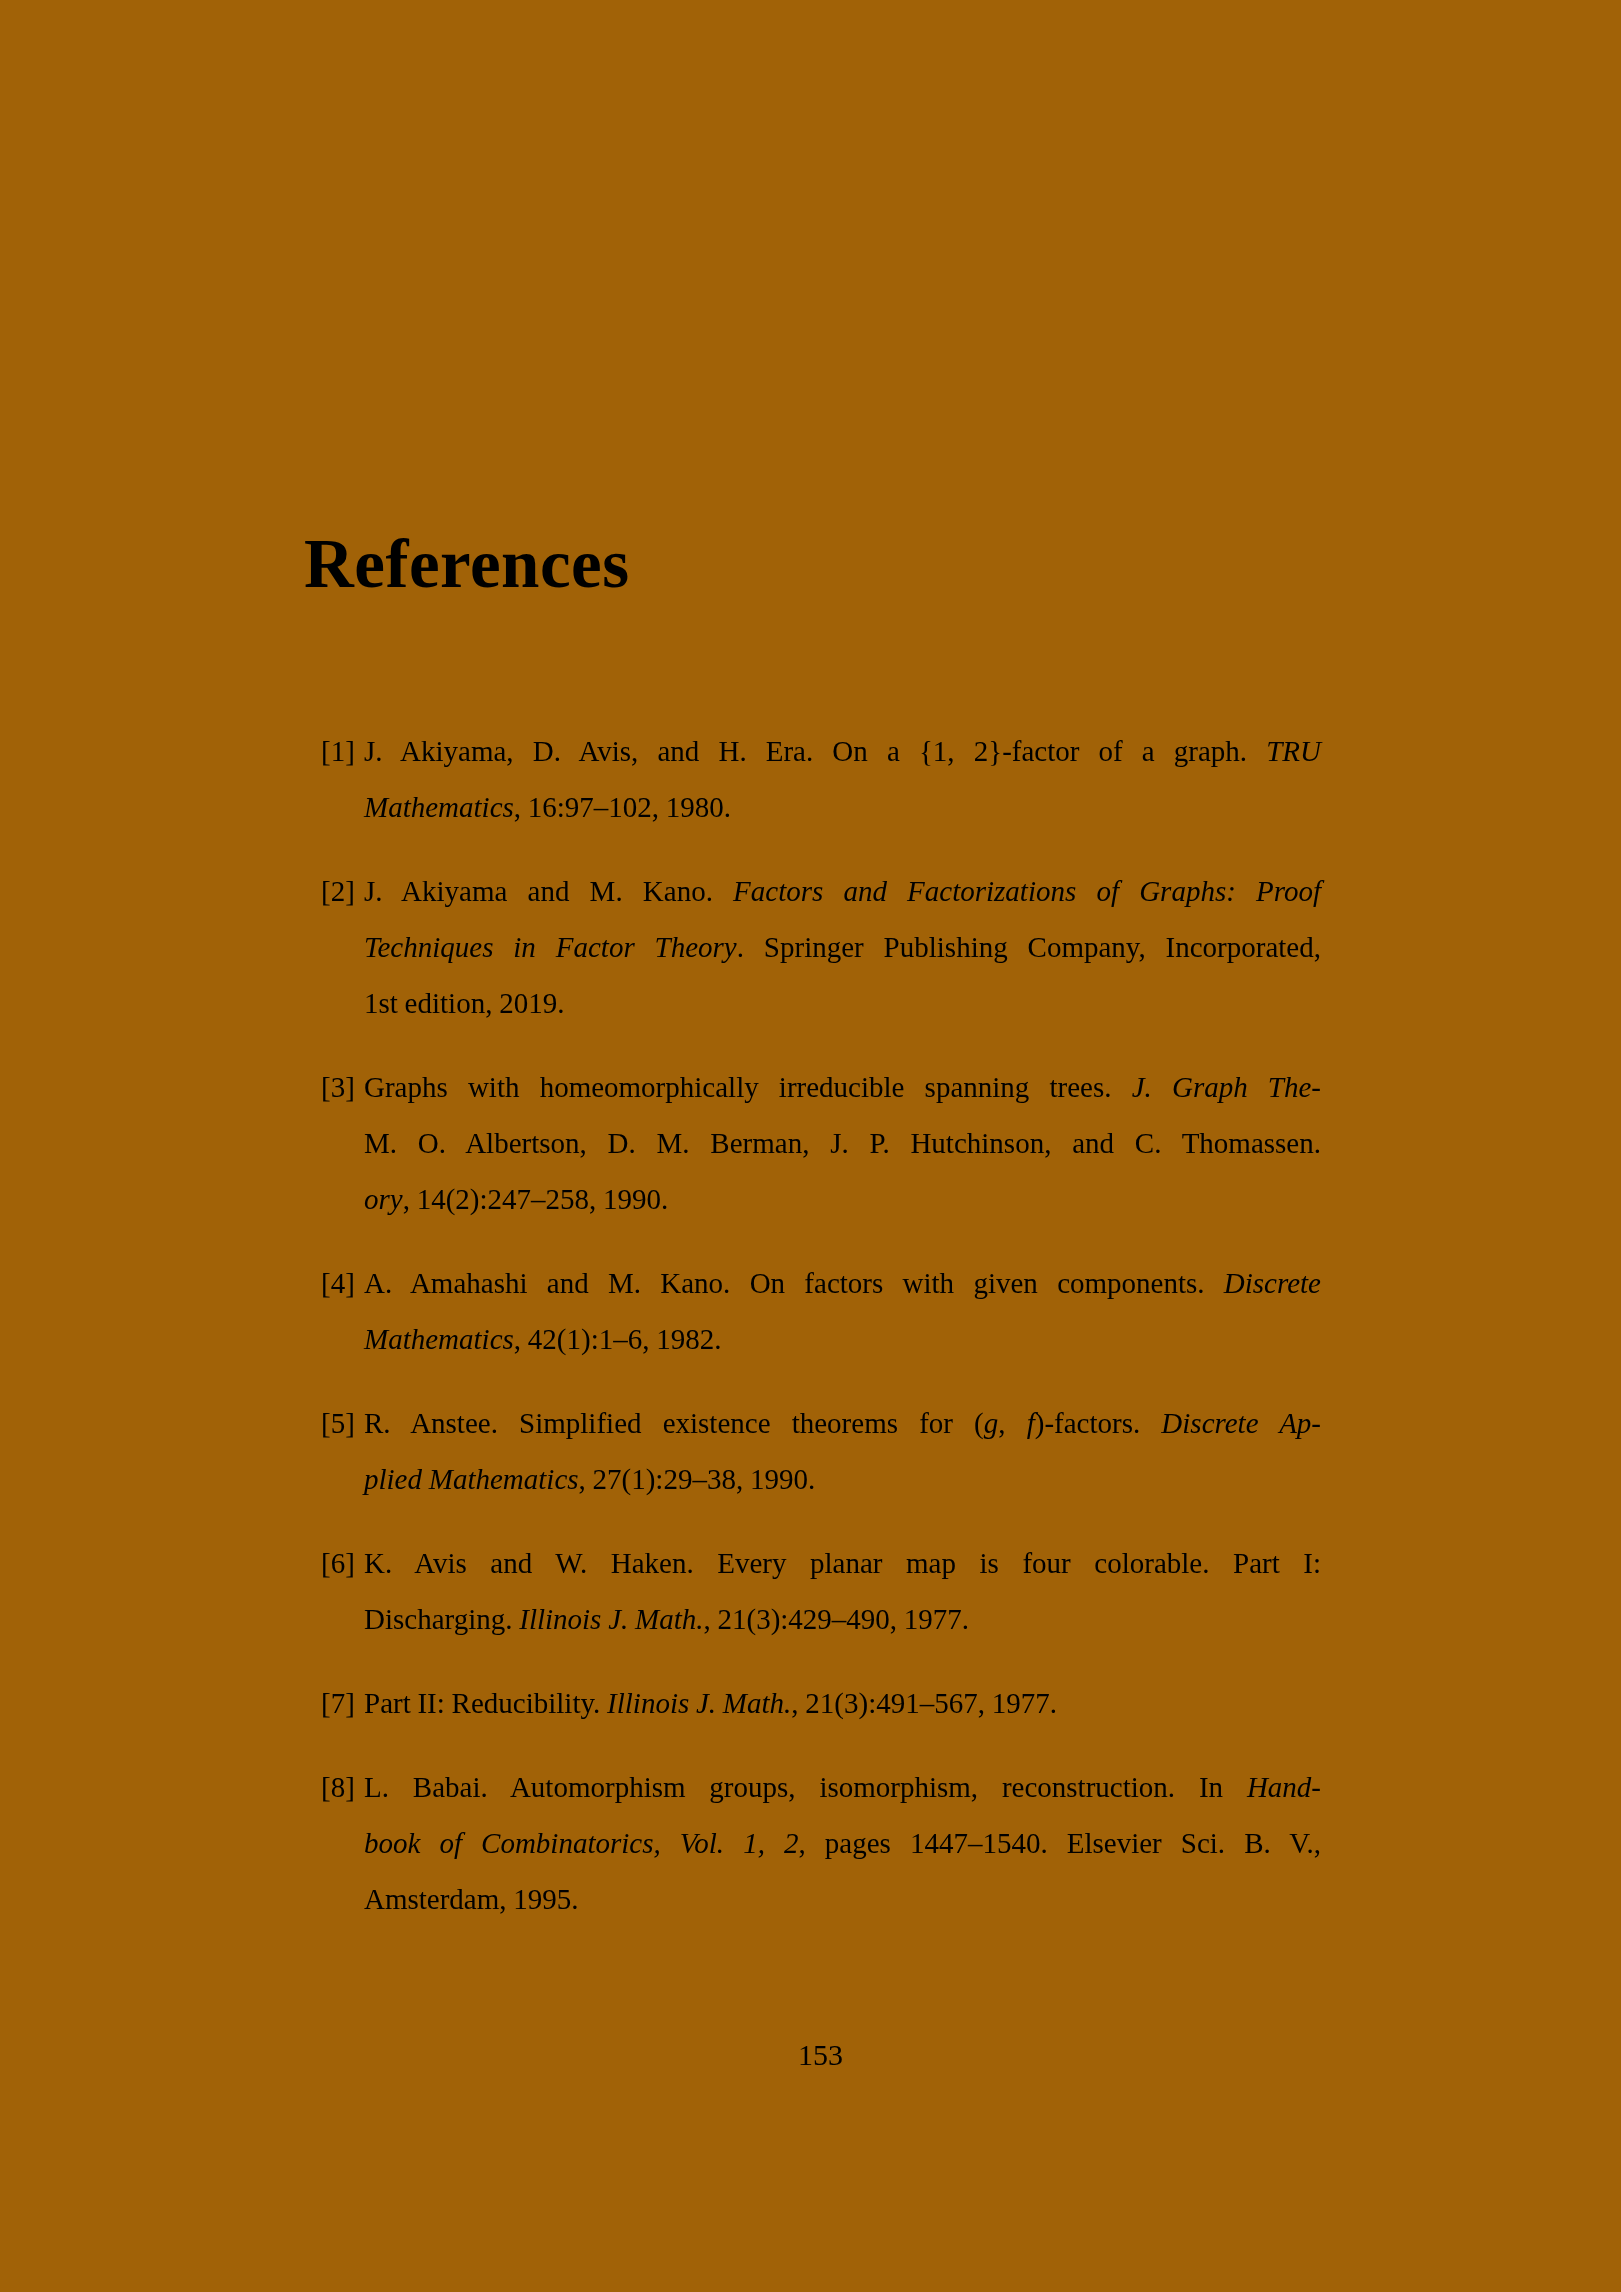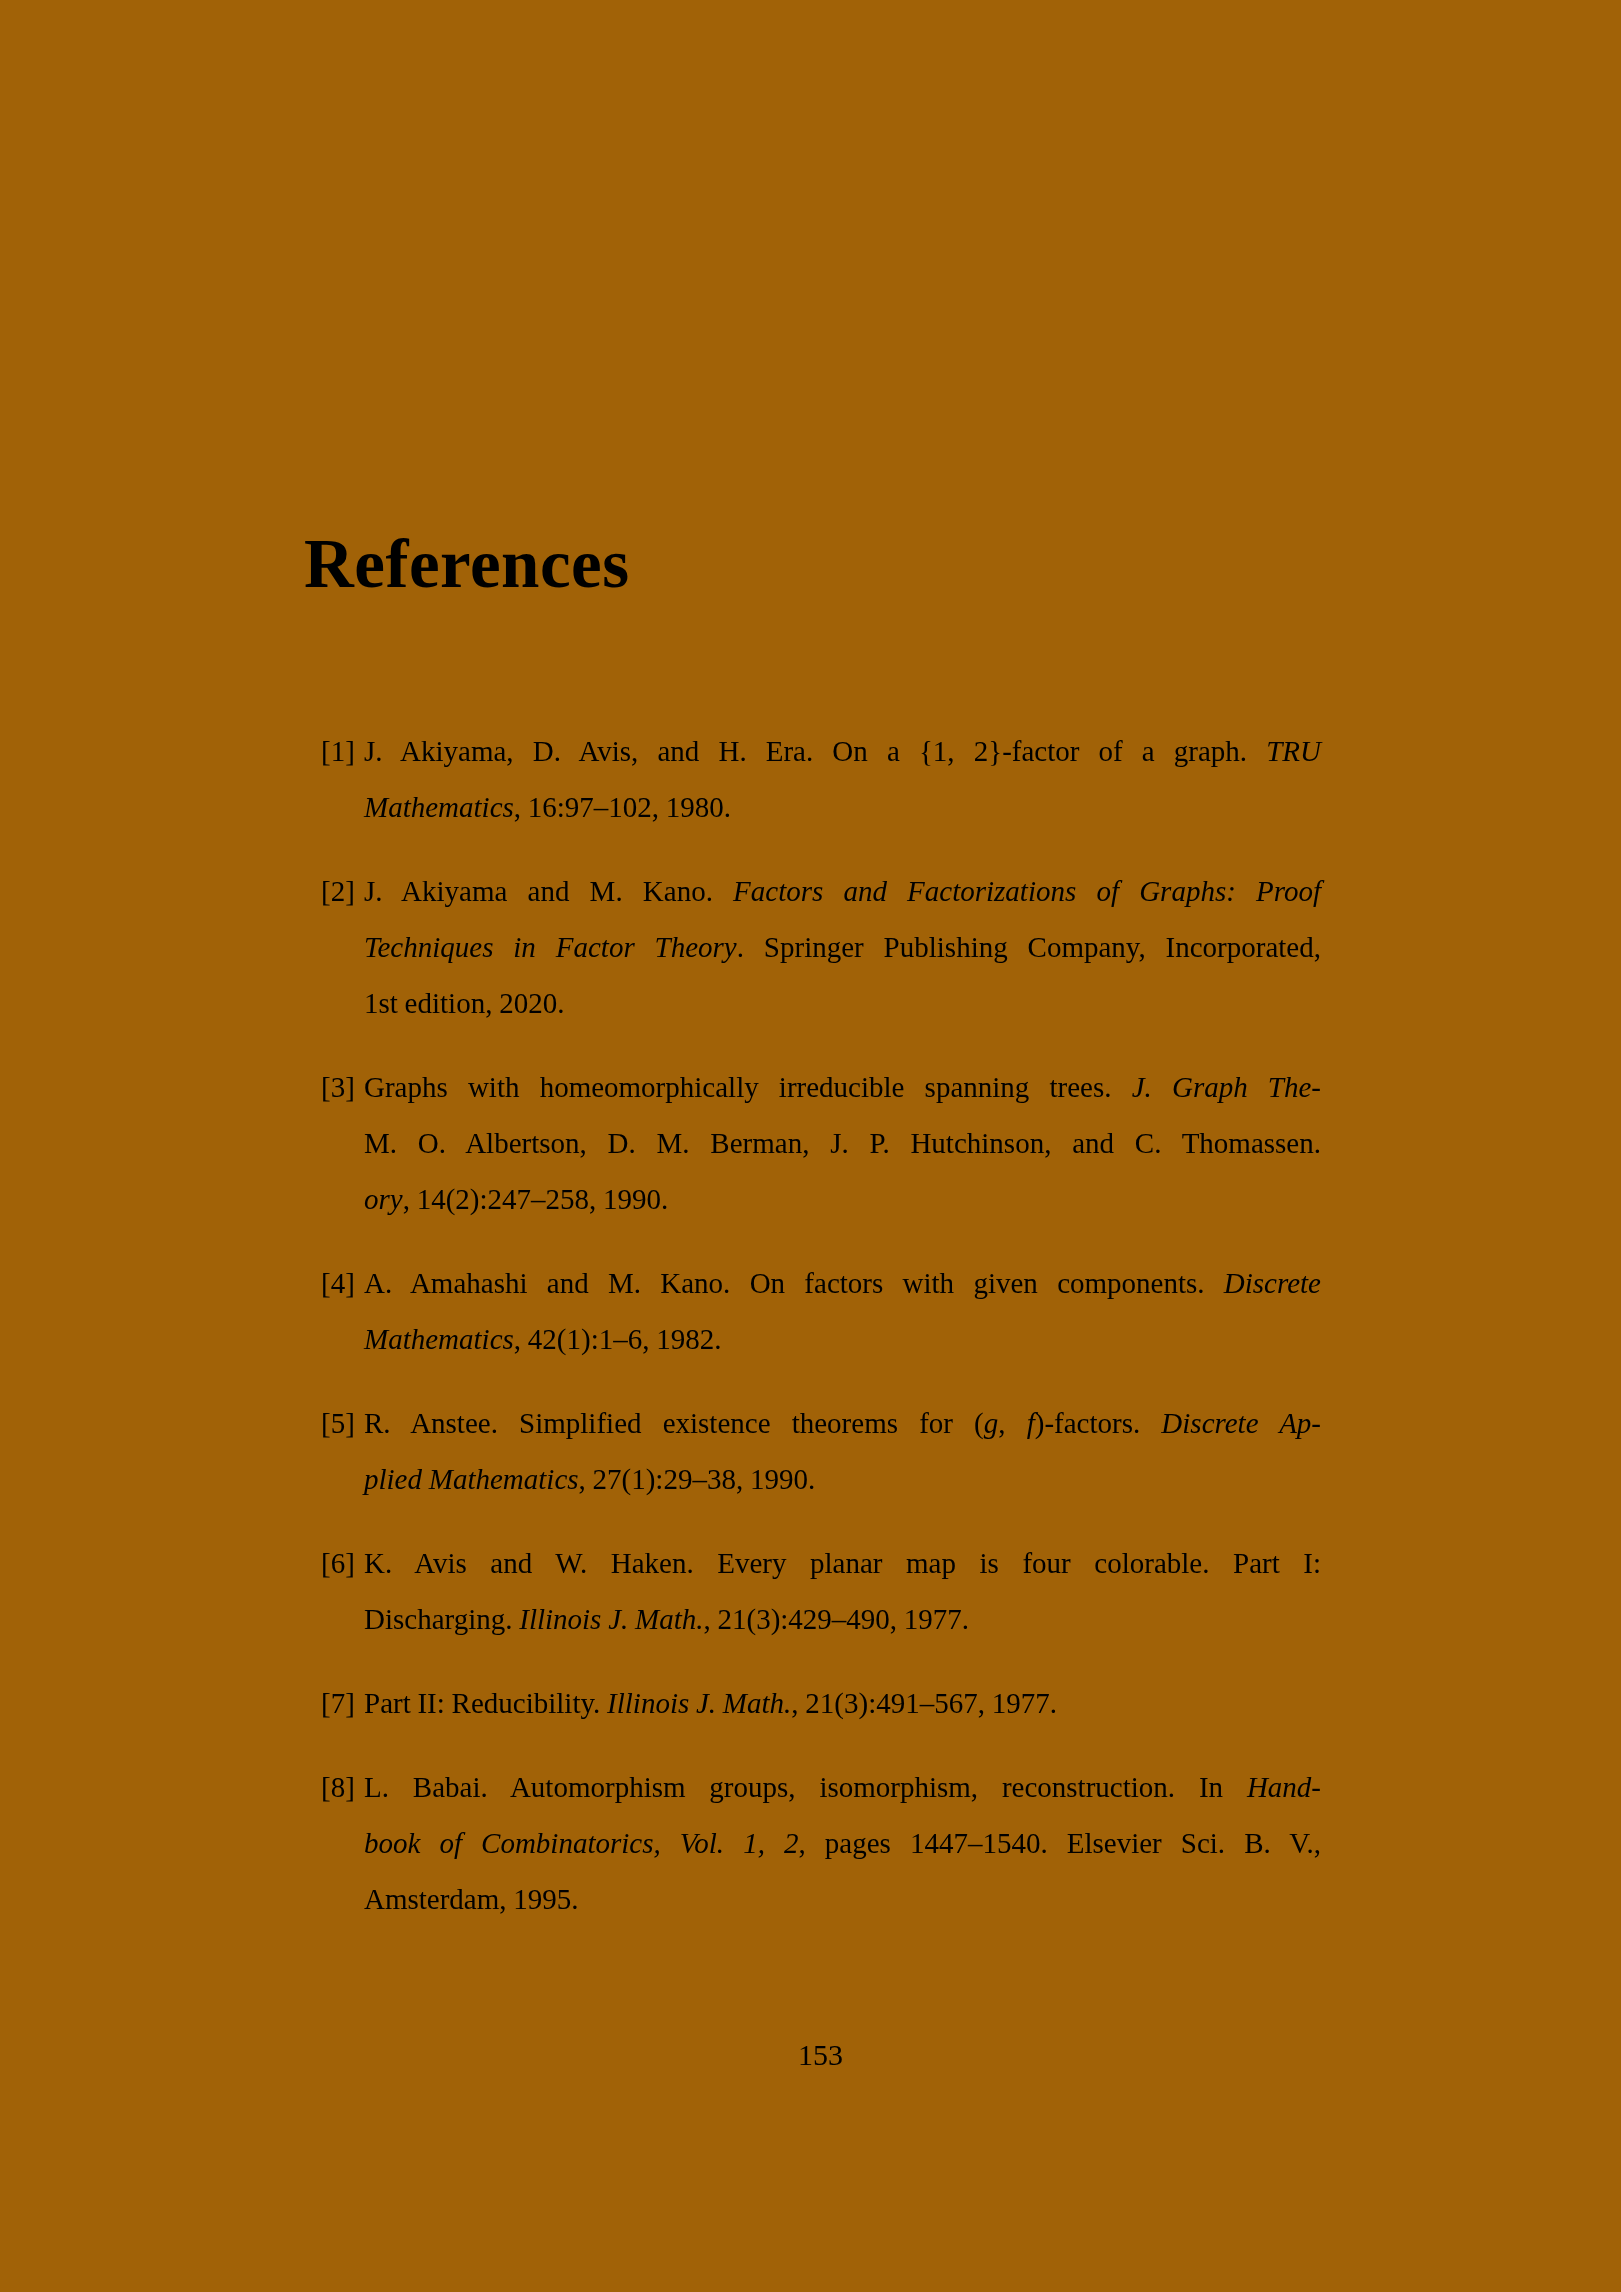--- a/index.html
+++ b/index.html
@@ -81,21 +81,21 @@
   <ol class="ref-list" id="ref-list">
       <li class="ref-entry">
         <span class="ref-label">[1]</span>
         <div class="ref-line"><span>J. Akiyama, D. Avis, and H. Era. On a {1, 2}-factor of a graph. </span><span class="it">TRU</span></div>
         <div class="ref-line last-line"><span class="it">Mathematics</span><span>, 16:97–102, 1980.</span></div>
       </li>
       <li class="ref-entry">
         <span class="ref-label">[2]</span>
         <div class="ref-line"><span>J. Akiyama and M. Kano. </span><span class="it">Factors and Factorizations of Graphs: Proof</span></div>
         <div class="ref-line"><span class="it">Techniques in Factor Theory</span><span>. Springer Publishing Company, Incorporated,</span></div>
-        <div class="ref-line last-line"><span>1st edition, 2020.</span></div>
+        <div class="ref-line last-line"><span>1st edition, 2019.</span></div>
       </li>
       <li class="ref-entry">
         <span class="ref-label">[3]</span>
         <div class="ref-line"><span>Graphs with homeomorphically irreducible spanning trees. </span><span class="it">J. Graph The-</span></div>
         <div class="ref-line"><span>M. O. Albertson, D. M. Berman, J. P. Hutchinson, and C. Thomassen.</span></div>
         <div class="ref-line last-line"><span class="it">ory</span><span>, 14(2):247–258, 1990.</span></div>
       </li>
       <li class="ref-entry">
         <span class="ref-label">[4]</span>
         <div class="ref-line"><span>A. Amahashi and M. Kano. On factors with given components. </span><span class="it">Discrete</span></div>

